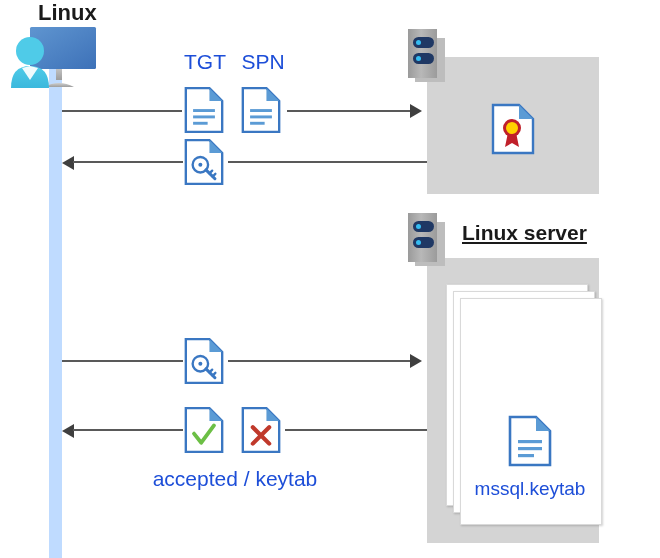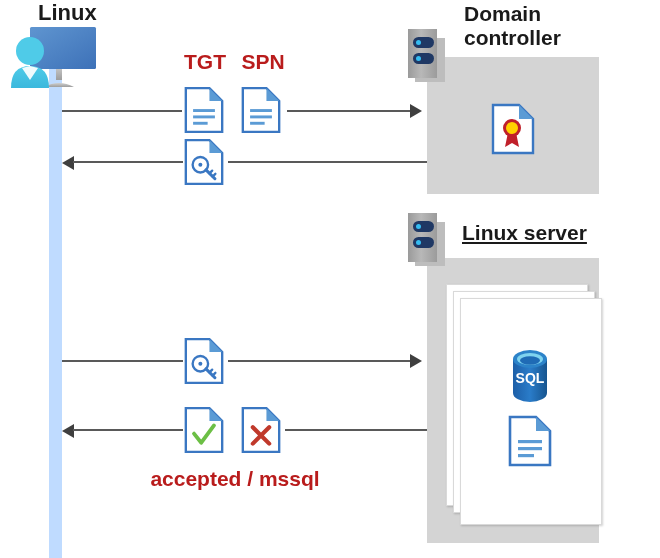--- a/index.html
+++ b/index.html
@@ -19,22 +19,22 @@
   }
   .abs { position: absolute; }
 
   
   .title-bold {
     font-weight: bold;
     color: #1a1a1a;
     line-height: 1.15;
   }
   .label-plain {
-    color: #b91c1c;
-    font-weight: bold;
+    color: #1d4ed8;
+    font-weight: normal;
   }
 
   
   .lifeline {
     background: #bfdbff;
   }
 
   
   .line {
     background: #595959;
@@ -106,57 +106,40 @@
   <div class="abs rack-shadow" style="left:415px; top:38px; width:30px; height:44px;"></div>
   <div class="abs rack" style="left:408px; top:29px; width:29px; height:49px;">
     <div class="abs rack-bar" style="left:5px; top:8px; width:21px; height:11px;">
       <div class="abs rack-dot" style="left:3px; top:3px; width:5px; height:5px;"></div>
     </div>
     <div class="abs rack-bar" style="left:5px; top:24px; width:21px; height:11px;">
       <div class="abs rack-dot" style="left:3px; top:3px; width:5px; height:5px;"></div>
     </div>
   </div>
 
-  <div class="abs title-bold" style="left:464px; top:2px; font-size:21px;">Domain</div>
-  <div class="abs title-bold" style="left:464px; top:26px; font-size:21px;">controller</div>
 
   <div class="abs zone" style="left:427px; top:258px; width:172px; height:285px;"></div>
 
   <div class="abs card" style="left:446px; top:284px; width:140px; height:220px;"></div>
   <div class="abs card" style="left:453px; top:291px; width:140px; height:220px;"></div>
   <div class="abs card" style="left:460px; top:298px; width:140px; height:225px;"></div>
 
 
-  <div class="abs" style="left:508px; top:350px; width:44px; height:52px;">
-    <svg class="doc-svg" width="44" height="52" viewBox="0 0 44 52">
-      <defs>
-        <linearGradient id="sqlBody" x1="0" y1="0" x2="1" y2="0">
-          <stop offset="0%" stop-color="#1d5fa8"></stop>
-          <stop offset="50%" stop-color="#2a7cc9"></stop>
-          <stop offset="100%" stop-color="#17558f"></stop>
-        </linearGradient>
-      </defs>
-      <path d="M5 9 H39 V43 A17 9 0 0 1 5 43 Z" fill="url(#sqlBody)"></path>
-      <ellipse cx="22" cy="9" rx="17" ry="9" fill="#2c83c9"></ellipse>
-      <ellipse cx="22" cy="9" rx="13" ry="6" fill="#7fd3ef"></ellipse>
-      <ellipse cx="22" cy="10.5" rx="10" ry="4.2" fill="#1f6bb5"></ellipse>
-      <text x="22" y="33" font-family="Liberation Sans, sans-serif" font-size="14" font-weight="bold" fill="#ffffff" text-anchor="middle">SQL</text>
-    </svg>
-  </div>
 
   <div class="abs" style="left:508px; top:415px; width:44px; height:52px;">
     <svg class="doc-svg" width="44" height="52" viewBox="0 0 44 52">
       <path d="M2 2 H28 L42 16 V50 H2 Z" fill="#ffffff" stroke="#3a77c2" stroke-width="2.6"></path>
       <path d="M28 2 L42 16 H28 Z" fill="#5b9bd5"></path>
       <rect x="10" y="25" width="24" height="3.2" fill="#5b9bd5"></rect>
       <rect x="10" y="32" width="24" height="3.2" fill="#5b9bd5"></rect>
       <rect x="10" y="39" width="16" height="3.2" fill="#5b9bd5"></rect>
     </svg>
   </div>
 
+  <div class="abs label-plain" style="left:460px; top:478px; width:140px; text-align:center; font-size:19px;">mssql.keytab</div>
 
   <div class="abs rack-shadow" style="left:415px; top:222px; width:30px; height:44px;"></div>
   <div class="abs rack" style="left:408px; top:213px; width:29px; height:49px;">
     <div class="abs rack-bar" style="left:5px; top:8px; width:21px; height:11px;">
       <div class="abs rack-dot" style="left:3px; top:3px; width:5px; height:5px;"></div>
     </div>
     <div class="abs rack-bar" style="left:5px; top:24px; width:21px; height:11px;">
       <div class="abs rack-dot" style="left:3px; top:3px; width:5px; height:5px;"></div>
     </div>
   </div>
@@ -267,15 +250,15 @@
   </div>
 
   <div class="abs" style="left:241px; top:405px; width:40px; height:50px;">
     <svg class="doc-svg" width="40" height="50" viewBox="0 0 44 52">
       <path d="M2 2 H28 L42 16 V50 H2 Z" fill="#ffffff" stroke="#3a77c2" stroke-width="2.6"></path>
       <path d="M28 2 L42 16 H28 Z" fill="#5b9bd5"></path>
       <path d="M13 23 L31 41 M31 23 L13 41" stroke="#c0392b" stroke-width="4.6" stroke-linecap="round"></path>
     </svg>
   </div>
 
-  <div class="abs label-plain" style="left:130px; top:467px; width:210px; text-align:center; font-size:21px;">accepted / mssql</div>
+  <div class="abs label-plain" style="left:130px; top:467px; width:210px; text-align:center; font-size:21px;">accepted / keytab</div>
 
 </div>
 
 </body></html>

